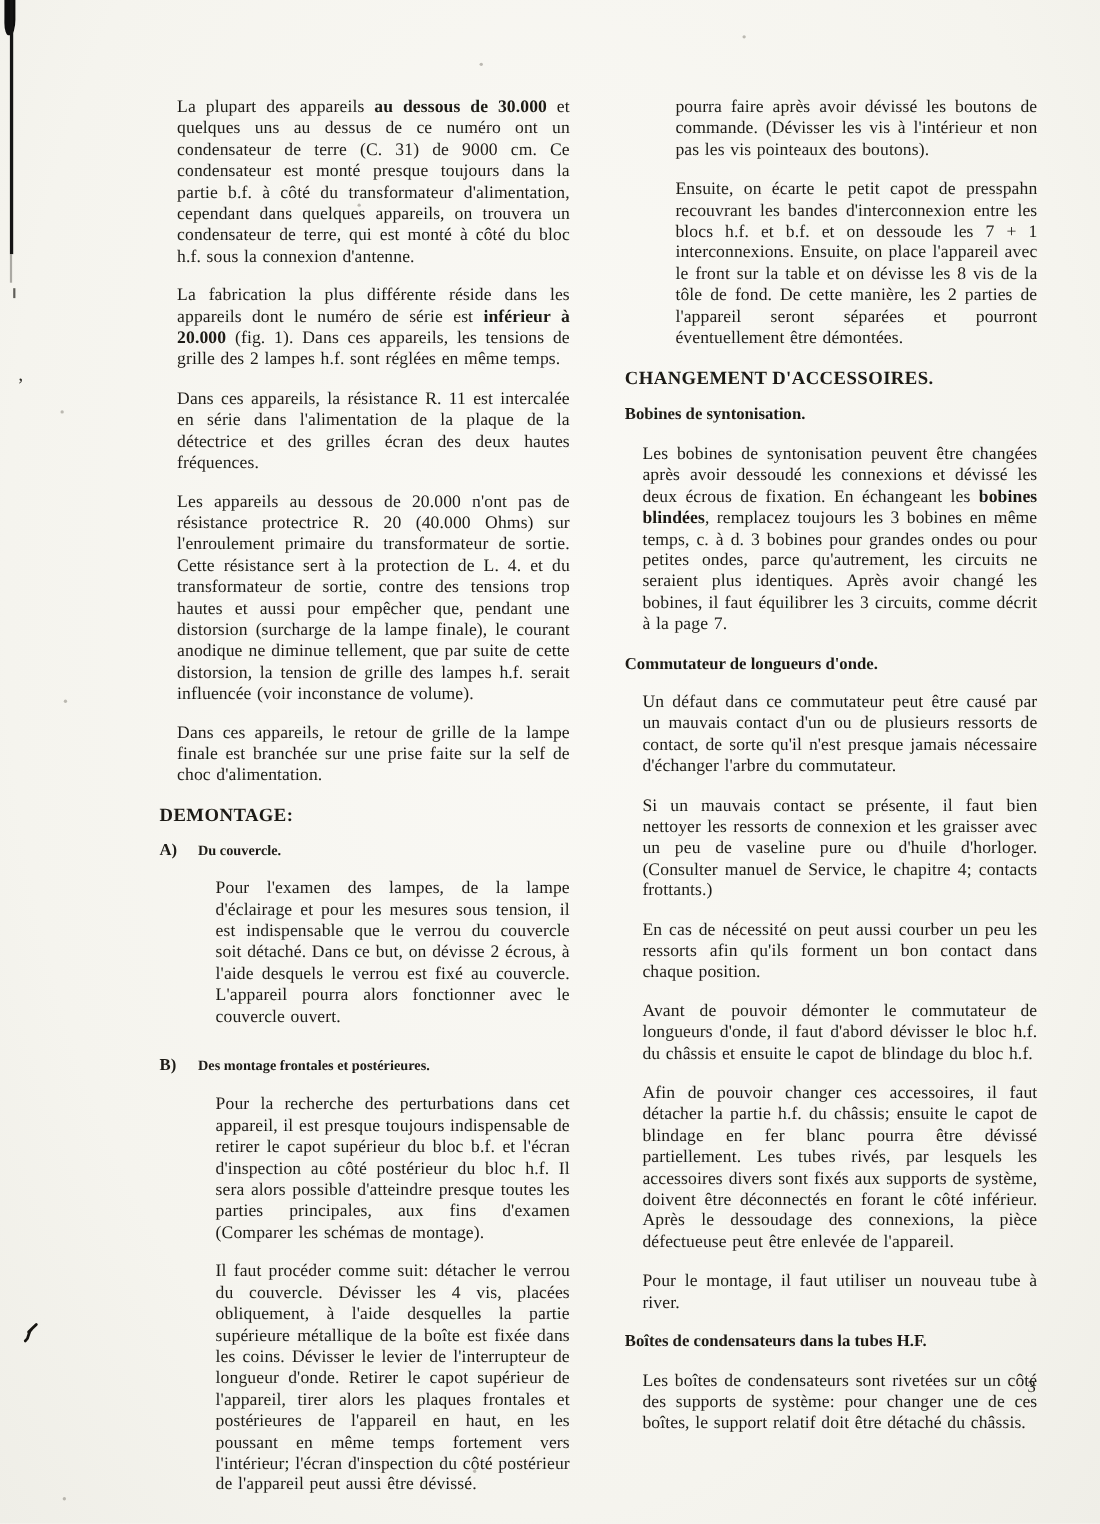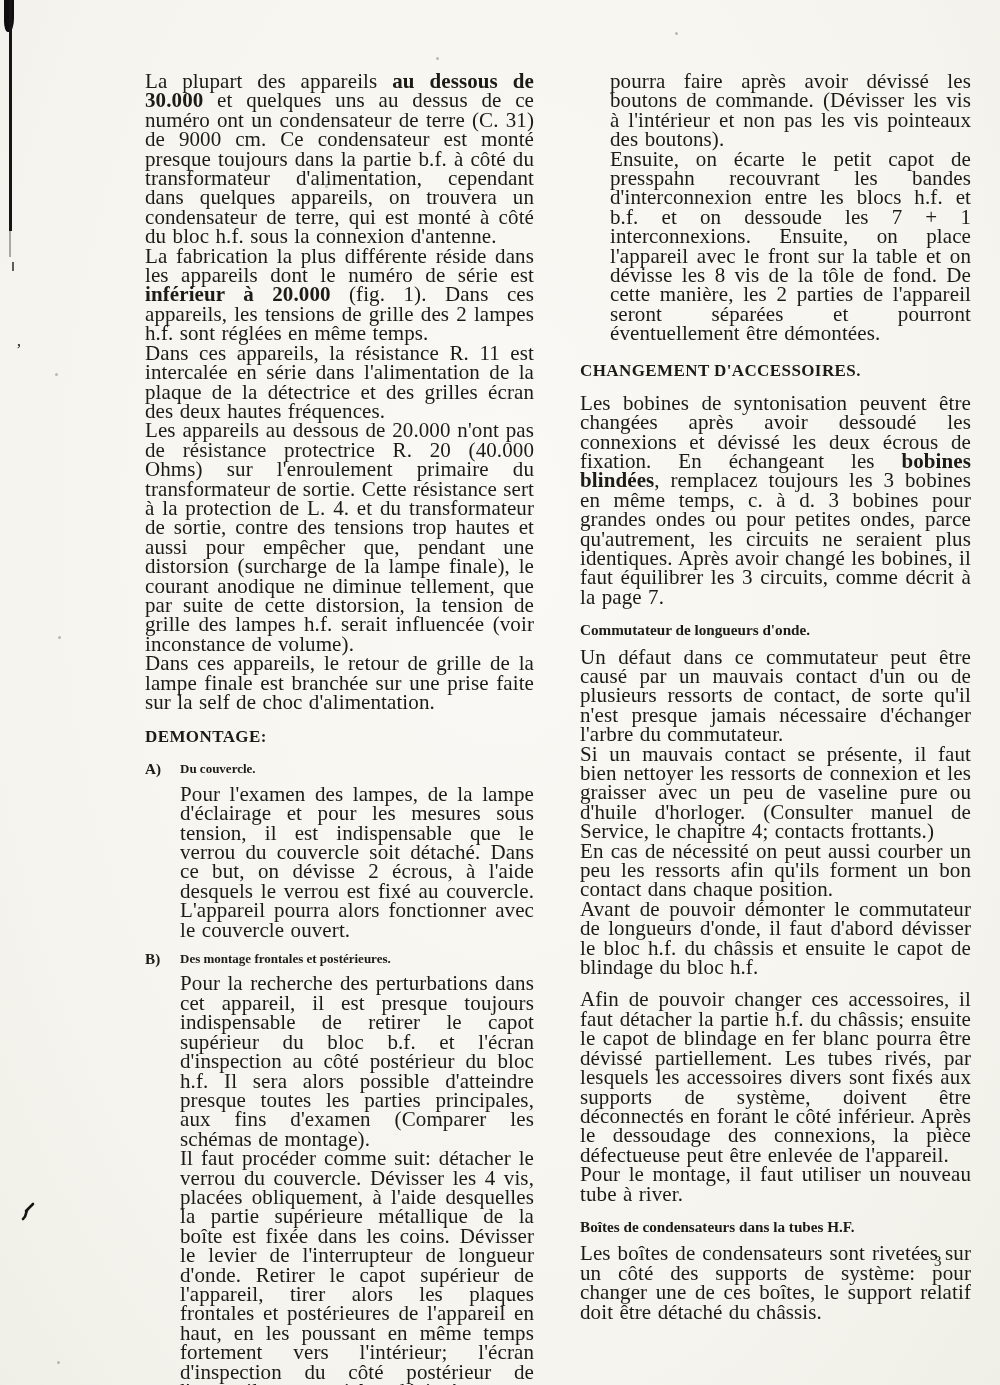--- a/index.html
+++ b/index.html
@@ -5,23 +5,23 @@
   html,body { margin:0; padding:0; }
   body {
     width:1000px; height:1385px; position:relative; overflow:hidden;
     background:#f6f5f0;
     background-image: radial-gradient(ellipse at 50% 38%, #faf9f5 0%, #f5f4ee 70%, #efeee7 100%);
     font-family:"Liberation Serif","DejaVu Serif",serif;
     color:#1d1b16;
   }
   .col { position:absolute; top:72px; }
   #left-col  { left:145px; width:389px; }
-  #right-col { left:580px; width:391px; }
+  #right-col { left:568px; width:391px; }
   .para {
-    margin:0; text-align:justify; font-size:21px; line-height:19.4px;
+    margin:16px; text-align:justify; font-size:16px; line-height:19.4px;
     word-spacing:1px; letter-spacing:0.1px;
   }
   .h-major {
     font-weight:bold; font-size:17px; letter-spacing:0.4px;
     margin:15px 0 12px 0;
   }
   .item { display:flex; margin-top:9px; }
   .item-label { flex:none; width:35px; font-weight:bold; font-size:15.2px; line-height:19.4px; }
   .item-body { flex:1; min-width:0; }
   .item-title { font-weight:bold; font-size:13px; line-height:19.4px; margin:0 0 6px 0; }
@@ -97,20 +97,21 @@
 </div>
 
 <div class="col" id="right-col">
   <div class="cont-block" id="right-cont">
       <p class="para">pourra faire après avoir dévissé les boutons de commande. (Dévisser les vis à l'intérieur et non pas les vis pointeaux des boutons).</p>
       <p class="para">Ensuite, on écarte le petit capot de presspahn recouvrant les bandes d'interconnexion entre les blocs h.f. et b.f. et on dessoude les 7 + 1 interconnexions. Ensuite, on place l'appareil avec le front sur la table et on dévisse les 8 vis de la tôle de fond. De cette manière, les 2 parties de l'appareil seront séparées et pourront éventuellement être démontées.</p>
     </div>
   <div class="h-major" style="margin-top:17px;margin-bottom:2px">CHANGEMENT D'ACCESSOIRES.</div>
   <div id="right-sections">
       <div class="section">
+        <div class="section-title">Bobines de syntonisation.</div>
         <p class="para">Les bobines de syntonisation peuvent être changées après avoir dessoudé les connexions et dévissé les deux écrous de fixation. En échangeant les <b>bobines blindées</b>, remplacez toujours les 3 bobines en même temps, c. à d. 3 bobines pour grandes ondes ou pour petites ondes, parce qu'autrement, les circuits ne seraient plus identiques. Après avoir changé les bobines, il faut équilibrer les 3 circuits, comme décrit à la page 7.</p>
       </div>
       <div class="section">
         <div class="section-title">Commutateur de longueurs d'onde.</div>
         <p class="para">Un défaut dans ce commutateur peut être causé par un mauvais contact d'un ou de plusieurs ressorts de contact, de sorte qu'il n'est presque jamais nécessaire d'échanger l'arbre du commutateur.</p>
         <p class="para">Si un mauvais contact se présente, il faut bien nettoyer les ressorts de connexion et les graisser avec un peu de vaseline pure ou d'huile d'horloger. (Consulter manuel de Service, le chapitre 4; contacts frottants.)</p>
         <p class="para">En cas de nécessité on peut aussi courber un peu les ressorts afin qu'ils forment un bon contact dans chaque position.</p>
         <p class="para">Avant de pouvoir démonter le commutateur de longueurs d'onde, il faut d'abord dévisser le bloc h.f. du châssis et ensuite le capot de blindage du bloc h.f.</p>
       </div>
       <div class="section">

